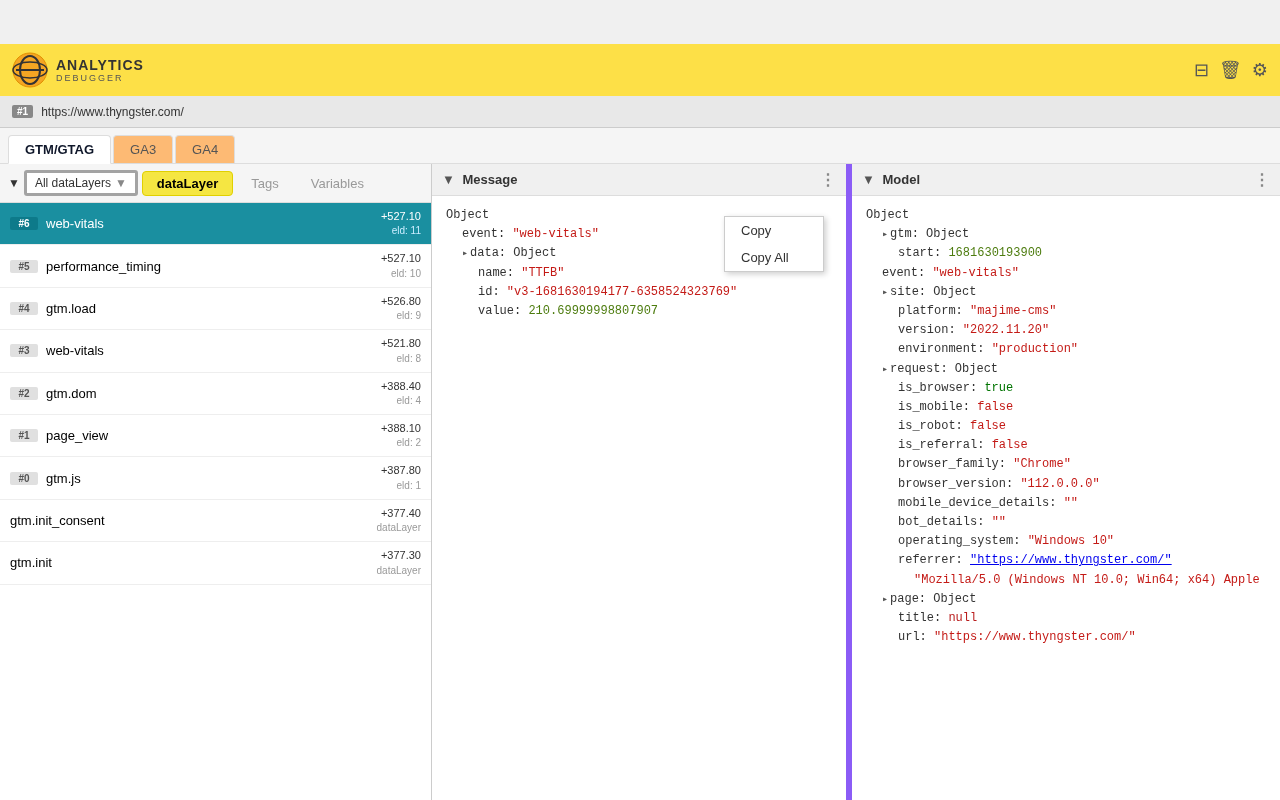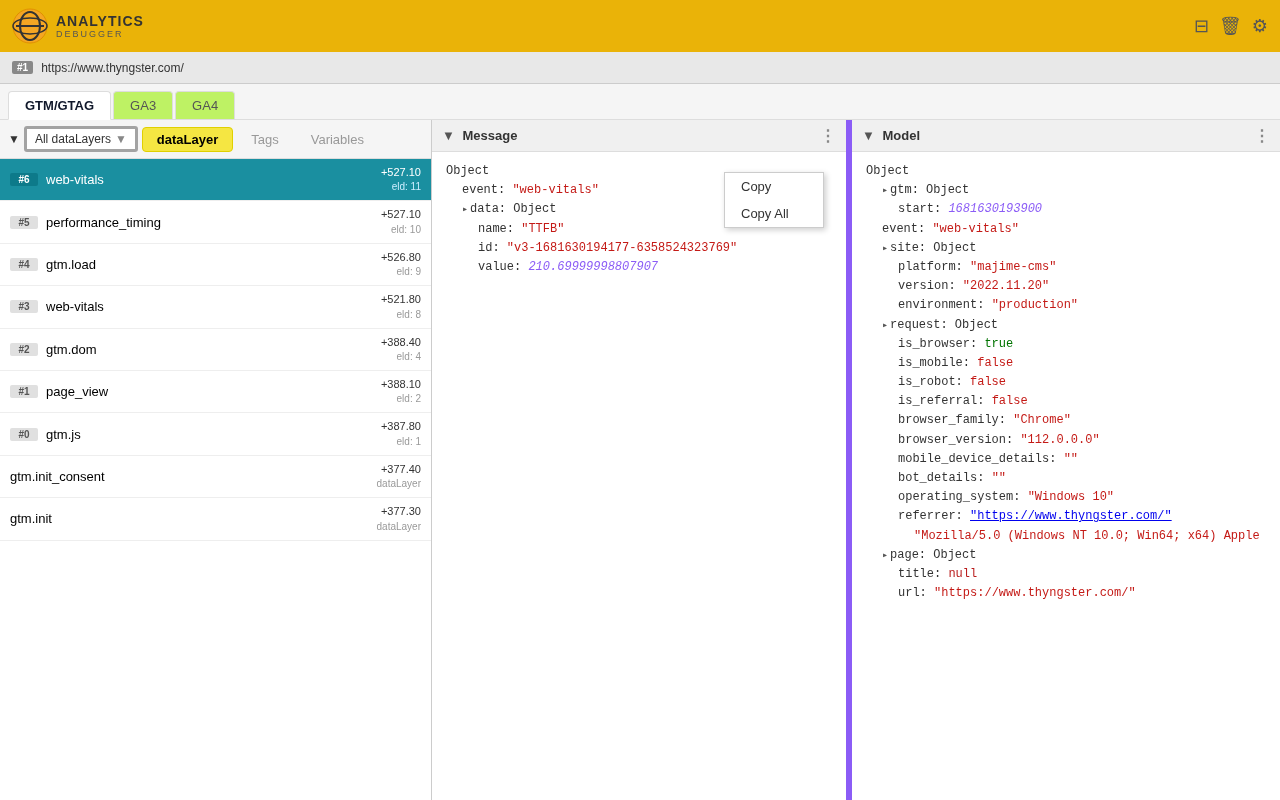--- a/index.html
+++ b/index.html
@@ -1,25 +1,26 @@
 <!DOCTYPE html>
 <html><head>
   <meta charset="utf-8">
   <style>
     * { box-sizing: border-box; margin: 0; padding: 0; }
     body { font-family: Arial, sans-serif; font-size: 12px; background: #f0f0f0; width: 1280px; height: 800px; overflow: hidden; }
 
     
     .header {
-      background: #eab308;
+      background: #fde047;
       height: 52px;
       display: flex;
       align-items: center;
       padding: 16px 12px;
       justify-content: space-between;
+      margin-top: 44px;
     }
     .header-logo {
       display: flex;
       align-items: center;
       gap: 8px;
     }
     .logo-icon {
       width: 36px;
       height: 36px;
     }
@@ -80,21 +81,21 @@
       align-items: flex-end;
       padding: 0 8px;
       border-bottom: 1px solid #ddd;
     }
     .tab {
       padding: 6px 16px;
       font-size: 13px;
       cursor: pointer;
       border: 1px solid #ddd;
       border-bottom: none;
-      background: #bef264;
+      background: #fdba74;
       color: #555;
       border-radius: 4px 4px 0 0;
       margin-right: 2px;
     }
     .tab.active {
       background: white;
       color: #0f172a;
       font-weight: bold;
       border-bottom: 1px solid white;
       margin-bottom: -1px;
@@ -256,21 +257,21 @@
     .code-content {
       padding: 10px 14px;
       font-family: 'Courier New', monospace;
       font-size: 12px;
       flex: 1;
       overflow-y: auto;
       line-height: 1.6;
     }
     .code-key { color: #333; }
     .code-string { color: #c41a16; }
-    .code-number { color: #8b5cf6; font-style: italic; }
+    .code-number { color: #4d7c0f; }
     .code-bool-true { color: #007400; }
     .code-bool-false { color: #c41a16; }
     .code-null { color: #b91c1c; }
     .code-link { color: #0000ee; text-decoration: underline; }
     .indent1 { padding-left: 16px; }
     .indent2 { padding-left: 32px; }
     .indent3 { padding-left: 48px; }
     .toggle-tri { color: #555; margin-right: 2px; cursor: pointer; font-size: 10px; }
 
     

